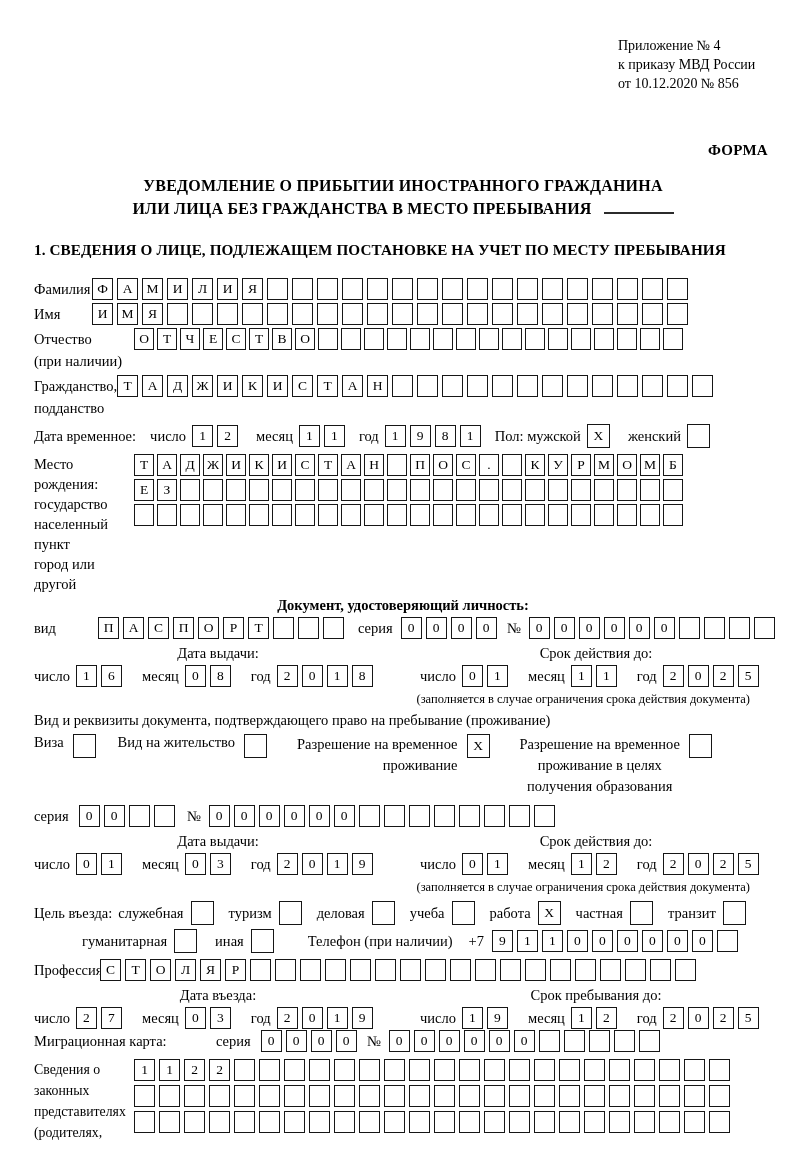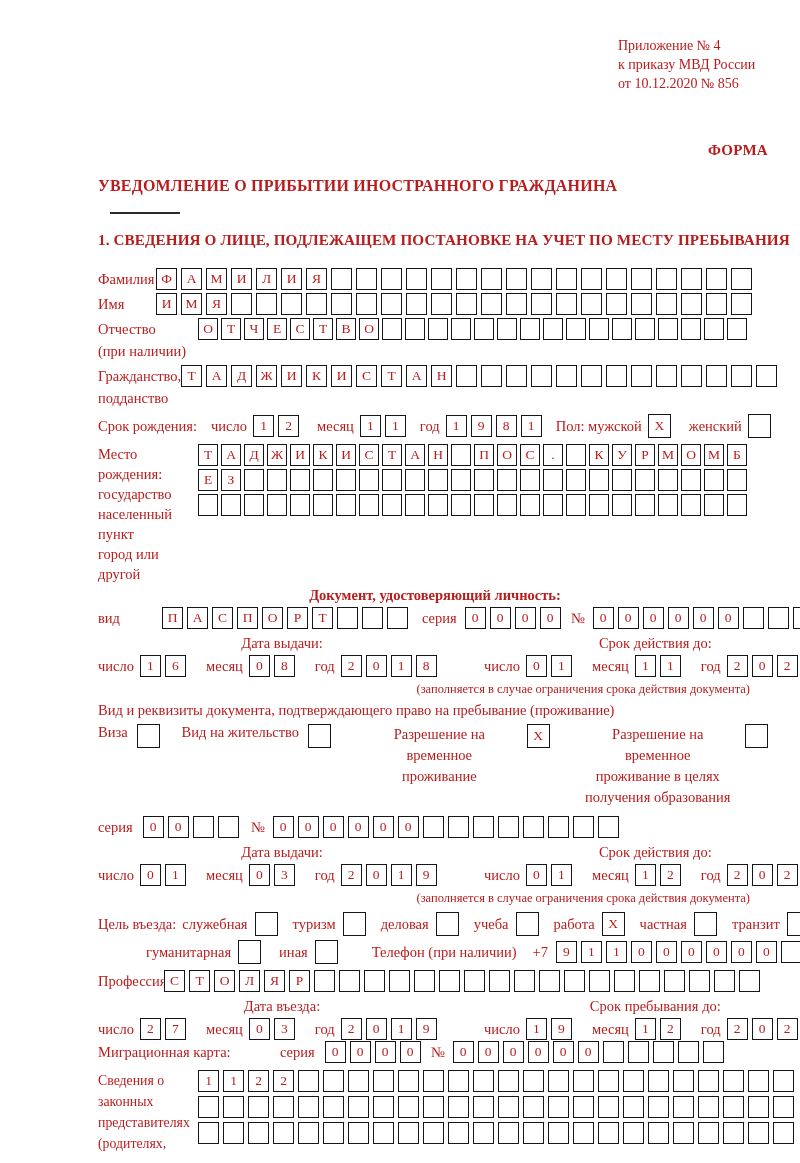--- a/index.html
+++ b/index.html
@@ -1,33 +1,33 @@
 <!DOCTYPE html>
 <html><head>
 <meta charset="utf-8">
 <style>
   html,body{margin:0;padding:0;background:#fff;}
   .page{
     position:relative;
     width:800px;height:1163px;
-    background:#fff;color:#b91c1c;
+    background:#fff;color:#000000;
     font-family:"Liberation Serif","DejaVu Serif",serif;
     font-size:14.5px;
     box-sizing:border-box;
-    padding:36px 28px 0 98px;
+    padding:36px 28px 0 34px;
     overflow:hidden;
   }
   
   .hdr-ref{position:absolute;left:618px;top:36px;font-size:14px;line-height:19px;}
   .hdr-ref .small{font-size:12.5px;line-height:17px;margin-top:4px;}
   .hdr-space{height:106px;}
   .forma{text-align:right;font-weight:bold;font-size:15px;letter-spacing:.3px;padding-right:4px;}
-  .title{font-weight:bold;font-size:16px;line-height:23px;margin-top:15px;letter-spacing:.2px;}
+  .title{text-align:center;font-weight:bold;font-size:16px;line-height:23px;margin-top:15px;letter-spacing:.2px;}
   .blank{display:inline-block;width:70px;height:14px;border-bottom:2px solid #2b2b2b;margin-left:12px;}
-  .sec{font-weight:bold;font-size:15.2px;margin-top:11px;white-space:nowrap;letter-spacing:.1px;}
+  .sec{font-weight:bold;font-size:15.2px;margin-top:21px;white-space:nowrap;letter-spacing:.1px;}
 
   
   .frow{display:flex;align-items:flex-start;margin-bottom:3px;}
   .lbl{font-size:14.5px;line-height:22px;flex:none;}
   .lbl .l2{display:block;}
   .w58{width:58px;} .w100{width:100px;} .w83{width:83px;} .w64{width:64px;}
   .tight{line-height:20px;}
   .cells{display:inline-flex;flex:none;}
   .cellcol{display:flex;flex-direction:column;}
   .cell{
@@ -77,21 +77,21 @@
     <div>Приложение № 4</div>
     <div>к приказу МВД России</div>
     <div>от 10.12.2020 № 856</div>
   </div>
   <div class="hdr-space"></div>
 
   <div class="forma">ФОРМА</div>
 
   <div class="title">
     <div>УВЕДОМЛЕНИЕ О ПРИБЫТИИ ИНОСТРАННОГО ГРАЖДАНИНА</div>
-    <div><span class="blank"></span></div>
+    <div><span>ИЛИ ЛИЦА БЕЗ ГРАЖДАНСТВА В МЕСТО ПРЕБЫВАНИЯ</span><span class="blank"></span></div>
   </div>
 
   <div class="sec">1. СВЕДЕНИЯ О ЛИЦЕ, ПОДЛЕЖАЩЕМ ПОСТАНОВКЕ НА УЧЕТ ПО МЕСТУ ПРЕБЫВАНИЯ</div>
 
   <div class="frow" style="margin-top:19px;">
     <span class="lbl w58">Фамилия</span>
     <span class="cells">
         <span class="cell">Ф</span>
         <span class="cell">А</span>
         <span class="cell">М</span>
@@ -209,21 +209,21 @@
         <span class="cell"></span>
         <span class="cell"></span>
         <span class="cell"></span>
         <span class="cell"></span>
         <span class="cell"></span>
         <span class="cell"></span>
       </span>
   </div>
 
   <div class="inline-row" style="margin-top:5px;margin-bottom:6px;">
-    <span class="t" style="margin-right:14px;">Срок рождения:</span>
+    <span class="t" style="margin-right:14px;">Дата временное:</span>
     <span class="dg" style="margin-right:14px;">
       <span class="t">число</span>
       <span class="cells">
           <span class="cell">1</span>
           <span class="cell">2</span>
         </span>
     </span>
     <span class="dg" style="margin-right:10px;">
       <span class="t">месяц</span>
       <span class="cells">
@@ -456,21 +456,21 @@
     <span class="opt">
       <span class="t">Вид на жительство</span>
       <span class="cells cb">
           <span class="cell"></span>
         </span>
     </span>
     <span class="gap26"></span>
     <span class="opt">
       <span class="optlines">
         <span class="l2" style="display:block;">Разрешение на временное</span>
-        <span class="l2" style="display:block;">проживание</span>
+        <span class="l2" style="display:block;text-align:right;">проживание</span>
       </span>
       <span class="cells cb">
           <span class="cell">X</span>
         </span>
     </span>
     <span class="gap26"></span>
     <span class="opt">
       <span class="optlines">
         <span style="display:block;">Разрешение на временное</span>
         <span style="display:block;">проживание в целях</span>

